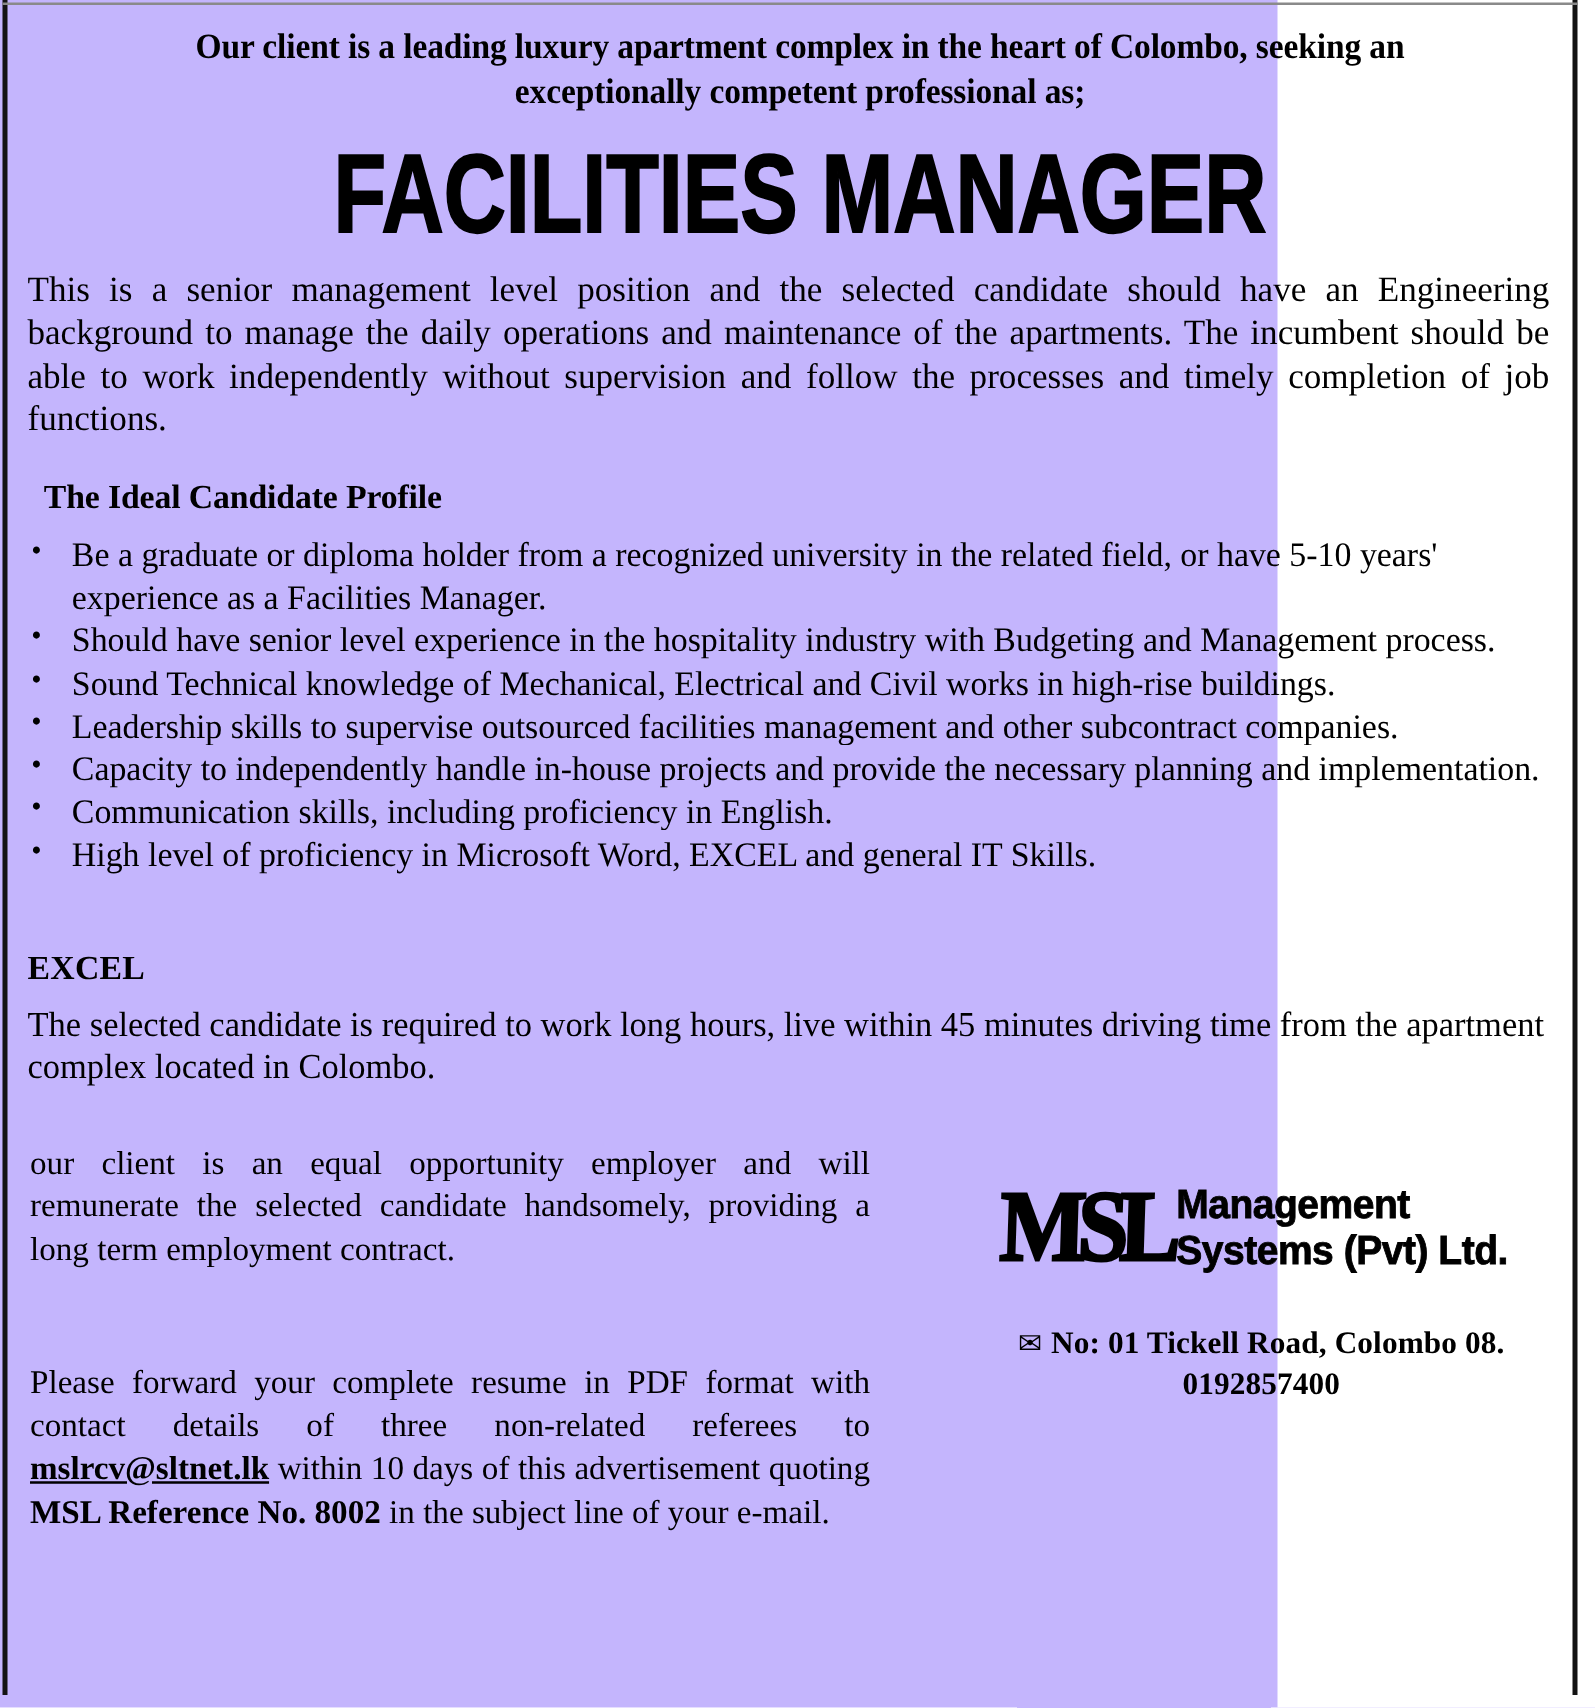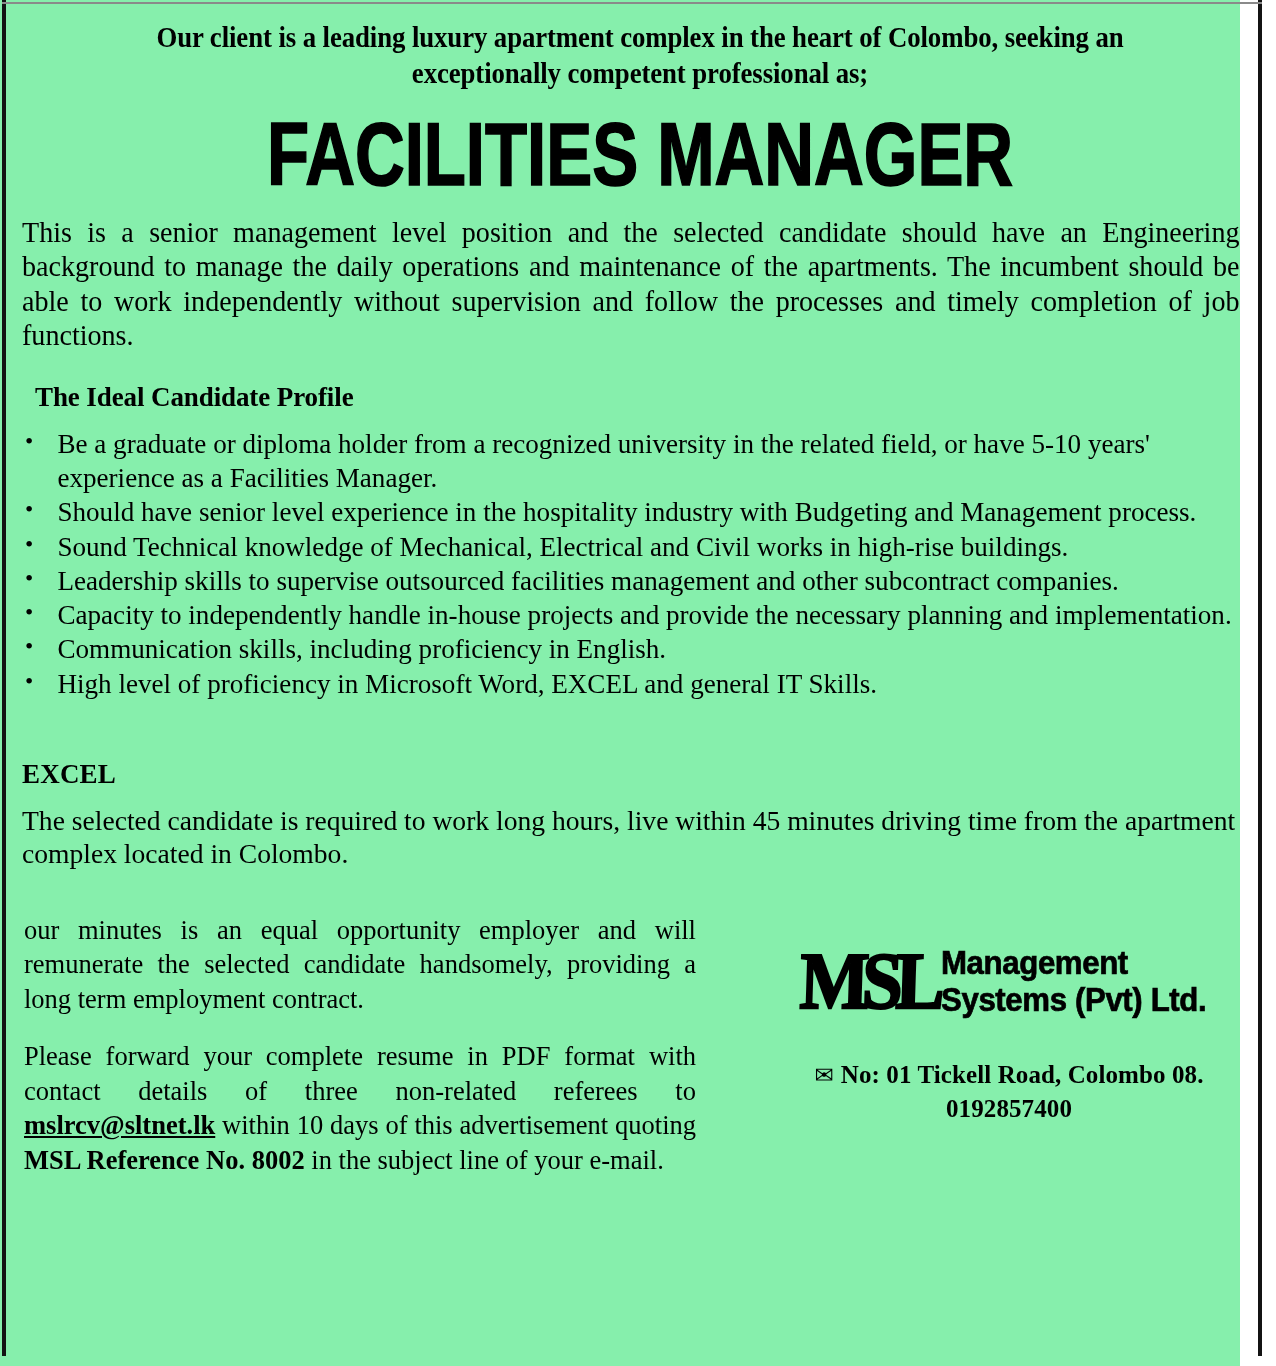--- a/index.html
+++ b/index.html
@@ -13,23 +13,23 @@
     font-family: "Liberation Serif", "DejaVu Serif", serif;
     color: #000000;
     position: relative;
     overflow: hidden;
   }
 
   
   #page {
     position: absolute;
     left: 0; top: 0;
-    width: 1240px;
+    width: 1022px;
     height: 1366px;
-    background: #86efac;
+    background: #c4b5fd;
   }
   .frame-left {
     position: absolute;
     left: 2px; top: 0px;
     width: 4px; height: 1356px;
     background: #131313;
   }
   .frame-right {
     position: absolute;
     left: 1258px; top: 0px;
@@ -150,21 +150,21 @@
     top: 0;
     width: 672px;
   }
   .eoe-para, .apply-para {
     font-size: 26.5px;
     line-height: 1.3;
     text-align: justify;
     text-justify: inter-word;
   }
   .apply-para {
-    margin-top: 23px;
+    margin-top: 72px;
   }
   .apply-para .email {
     font-weight: bold;
     text-decoration: underline;
   }
   .apply-para .refno {
     font-weight: bold;
   }
 
   .col-right {
@@ -253,21 +253,21 @@
       <li>Communication skills, including proficiency in English.</li>
       <li>High level of proficiency in Microsoft Word, EXCEL and general IT Skills.</li>
     </ul>
 
     <div class="note-head">EXCEL</div>
     <div class="note-para">The selected candidate is required to work long hours, live within 45 minutes driving time from the apartment complex located in Colombo.</div>
 
     <div class="bottom">
 
       <div class="col-left">
-        <div class="eoe-para">our minutes is  an equal opportunity employer and will remunerate the selected candidate handsomely, providing a long term employment contract.</div>
+        <div class="eoe-para">our client is  an equal opportunity employer and will remunerate the selected candidate handsomely, providing a long term employment contract.</div>
 
         <div class="apply-para">
           <span>Please forward your complete resume in PDF format with contact details of three non-related referees to </span><span class="email">mslrcv@sltnet.lk</span><span> within 10 days of this advertisement quoting </span><span class="refno">MSL Reference No. 8002</span><span> in the subject line of your e-mail.</span>
         </div>
       </div>
 
       <div class="col-right">
 
         <div class="logo">
           <div class="logo-mark">MSL</div>

